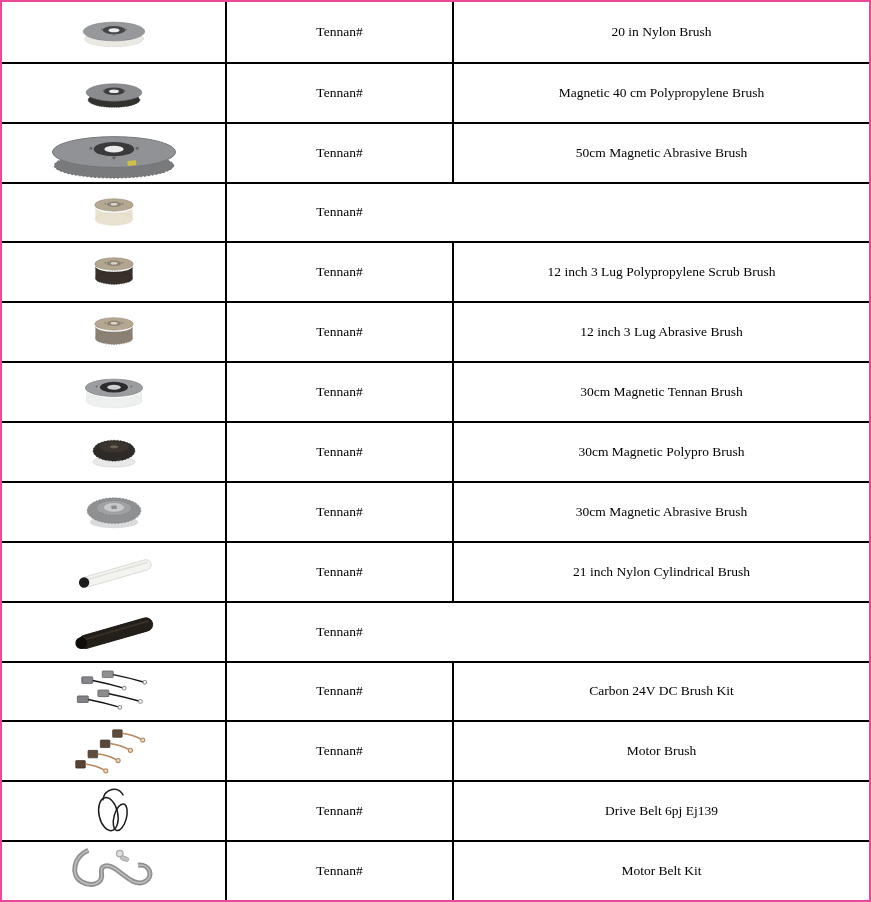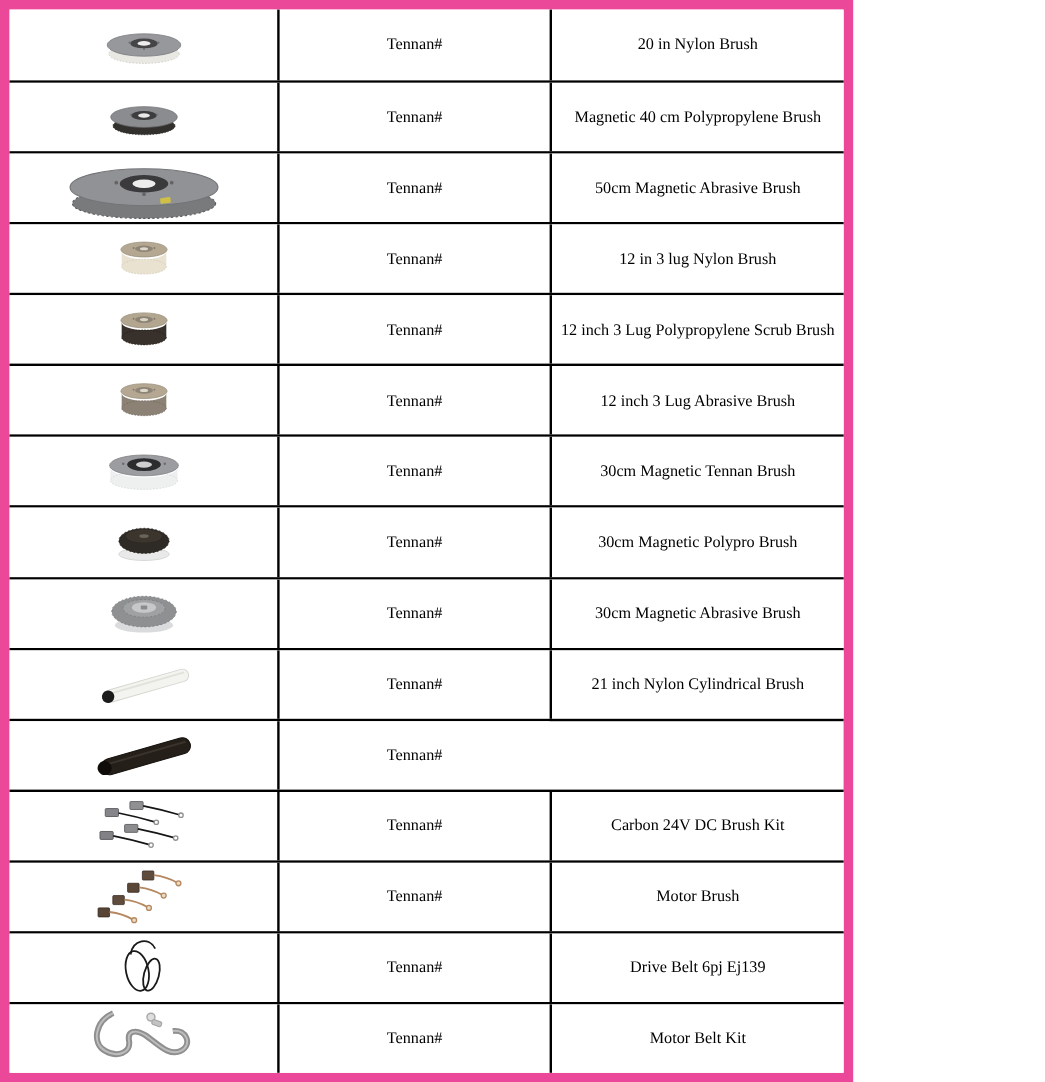--- a/index.html
+++ b/index.html
@@ -1,19 +1,19 @@
 <!DOCTYPE html>
 <html><head>
 <meta charset="utf-8">
 <style>
   html,body{margin:0;padding:0;background:#ffffff;}
   body{font-family:"Liberation Serif", serif; color:#000;}
   .table{
-    width:711px;height:902px;box-sizing:border-box;
-    border:8px solid #ec4899;
+    width:871px;height:902px;box-sizing:border-box;
+    border:2px solid #ec4899;
     display:grid;grid-template-rows:repeat(15,1fr);
     background:#fff;
   }
   .row{display:grid;grid-template-columns:223px 227px 1fr;border-top:2px solid #000;min-height:0;}
   .row:first-child{border-top:none;}
   .cell{display:flex;align-items:center;justify-content:center;border-left:2px solid #000;min-height:0;overflow:hidden;background:#fff;}
   .cell:first-child{border-left:none;}
   .c-part span,.c-desc span{font-size:13.5px;line-height:1.2;text-align:center;padding:0 6px;}
   svg.pimg{display:block;}
 </style>
@@ -93,23 +93,20 @@
         <ellipse cx="50" cy="19" rx="31" ry="10" fill="#b4a892" stroke="#9a8f7b"></ellipse>
         <ellipse cx="50" cy="18" rx="12" ry="4.4" fill="#8f8577"></ellipse>
         <ellipse cx="50" cy="18" rx="5.5" ry="2.1" fill="#ded8ca"></ellipse>
         <circle cx="36" cy="17" r="1.3" fill="#84796a"></circle>
           <circle cx="64" cy="17" r="1.3" fill="#84796a"></circle>
       </svg>
     </div>
     <div class="cell c-part">
         <span>Tennan#</span>
       </div>
-    <div class="cell c-desc">
-        <span>12 in 3 lug Nylon Brush</span>
-      </div>
   </div>
 
   <div class="row">
     <div class="cell c-img">
       <svg class="pimg" viewBox="0 0 100 64" style="width:62px;height:40px">
         <path d="M20,22 L20,42 A30,10 0 0 0 80,42 L80,22 A30,10 0 0 1 20,22 Z" fill="#38302a"></path>
         <ellipse cx="50" cy="42" rx="30" ry="10" fill="none" stroke="#201b16" stroke-dasharray="2 2"></ellipse>
         <ellipse cx="50" cy="19" rx="31" ry="10" fill="#b2a690" stroke="#988d79"></ellipse>
         <ellipse cx="50" cy="18" rx="12" ry="4.4" fill="#8d8375"></ellipse>
         <ellipse cx="50" cy="18" rx="5.5" ry="2.1" fill="#dcd6c8"></ellipse>

